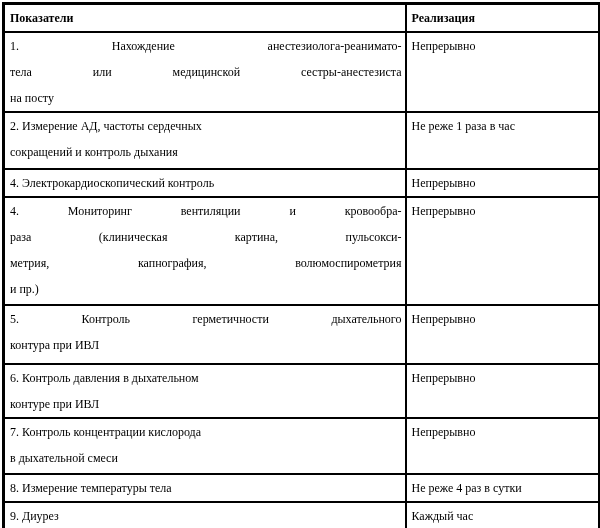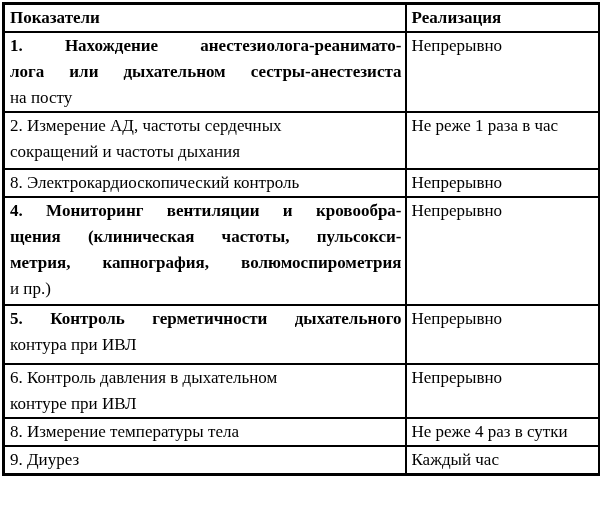--- a/index.html
+++ b/index.html
@@ -20,21 +20,21 @@
   table.monitoring {
     border-collapse: collapse;
     table-layout: fixed;
     width: 596px;
     border: 3px solid #000000;
   }
   table.monitoring td, table.monitoring th {
     border: 2px solid #000000;
     vertical-align: top;
     padding: 0 3px 0 5px;
-    font-size: 17px;
+    font-size: 12px;
     line-height: 26px;
     font-weight: normal;
     text-align: left;
     overflow: hidden;
   }
   table.monitoring th {
     font-weight: bold;
   }
   col.c-indicator { width: 402px; }
   col.c-realization { width: 194px; }
@@ -50,78 +50,84 @@
   tr.r7  { height: 56px; }
   tr.r8  { height: 27px; }
   tr.r9  { height: 26px; }
 
   .line { white-space: nowrap; }
   
   td.justify .line:not(:last-child) {
     text-align: justify;
     text-align-last: justify;
     white-space: normal;
-    font-weight: bold;
   }
 </style>
 </head>
 <body>
 
 <div class="page">
   <table class="monitoring">
     <colgroup>
       <col class="c-indicator">
       <col class="c-realization">
     </colgroup>
     <tbody>
       <tr class="rh">
         <th>Показатели</th>
         <th>Реализация</th>
       </tr>
       <tr class="r1">
         <td class="justify">
             <div class="line">1. Нахождение анестезиолога-реанимато-</div>
-            <div class="line">лога или дыхательном сестры-анестезиста</div>
+            <div class="line">тела или медицинской сестры-анестезиста</div>
             <div class="line">на посту</div>
           </td>
         <td>Непрерывно</td>
       </tr>
       <tr class="r2">
         <td>
             <div class="line">2. Измерение АД, частоты сердечных</div>
-            <div class="line">сокращений и частоты дыхания</div>
+            <div class="line">сокращений и контроль дыхания</div>
           </td>
         <td>Не реже 1 раза в час</td>
       </tr>
       <tr class="r3">
         <td>
-            <div class="line">8. Электрокардиоскопический контроль</div>
+            <div class="line">4. Электрокардиоскопический контроль</div>
           </td>
         <td>Непрерывно</td>
       </tr>
       <tr class="r4">
         <td class="justify">
             <div class="line">4. Мониторинг вентиляции и кровообра-</div>
-            <div class="line">щения (клиническая частоты, пульсокси-</div>
+            <div class="line">раза (клиническая картина, пульсокси-</div>
             <div class="line">метрия, капнография, волюмоспирометрия</div>
             <div class="line">и пр.)</div>
           </td>
         <td>Непрерывно</td>
       </tr>
       <tr class="r5">
         <td class="justify">
             <div class="line">5. Контроль герметичности дыхательного</div>
             <div class="line">контура при ИВЛ</div>
           </td>
         <td>Непрерывно</td>
       </tr>
       <tr class="r6">
         <td>
             <div class="line">6. Контроль давления в дыхательном</div>
             <div class="line">контуре при ИВЛ</div>
+          </td>
+        <td>Непрерывно</td>
+      </tr>
+      <tr class="r7">
+        <td>
+            <div class="line">7. Контроль концентрации кислорода</div>
+            <div class="line">в дыхательной смеси</div>
           </td>
         <td>Непрерывно</td>
       </tr>
       <tr class="r8">
         <td>
             <div class="line">8. Измерение температуры тела</div>
           </td>
         <td>Не реже 4 раз в сутки</td>
       </tr>
       <tr class="r9">

